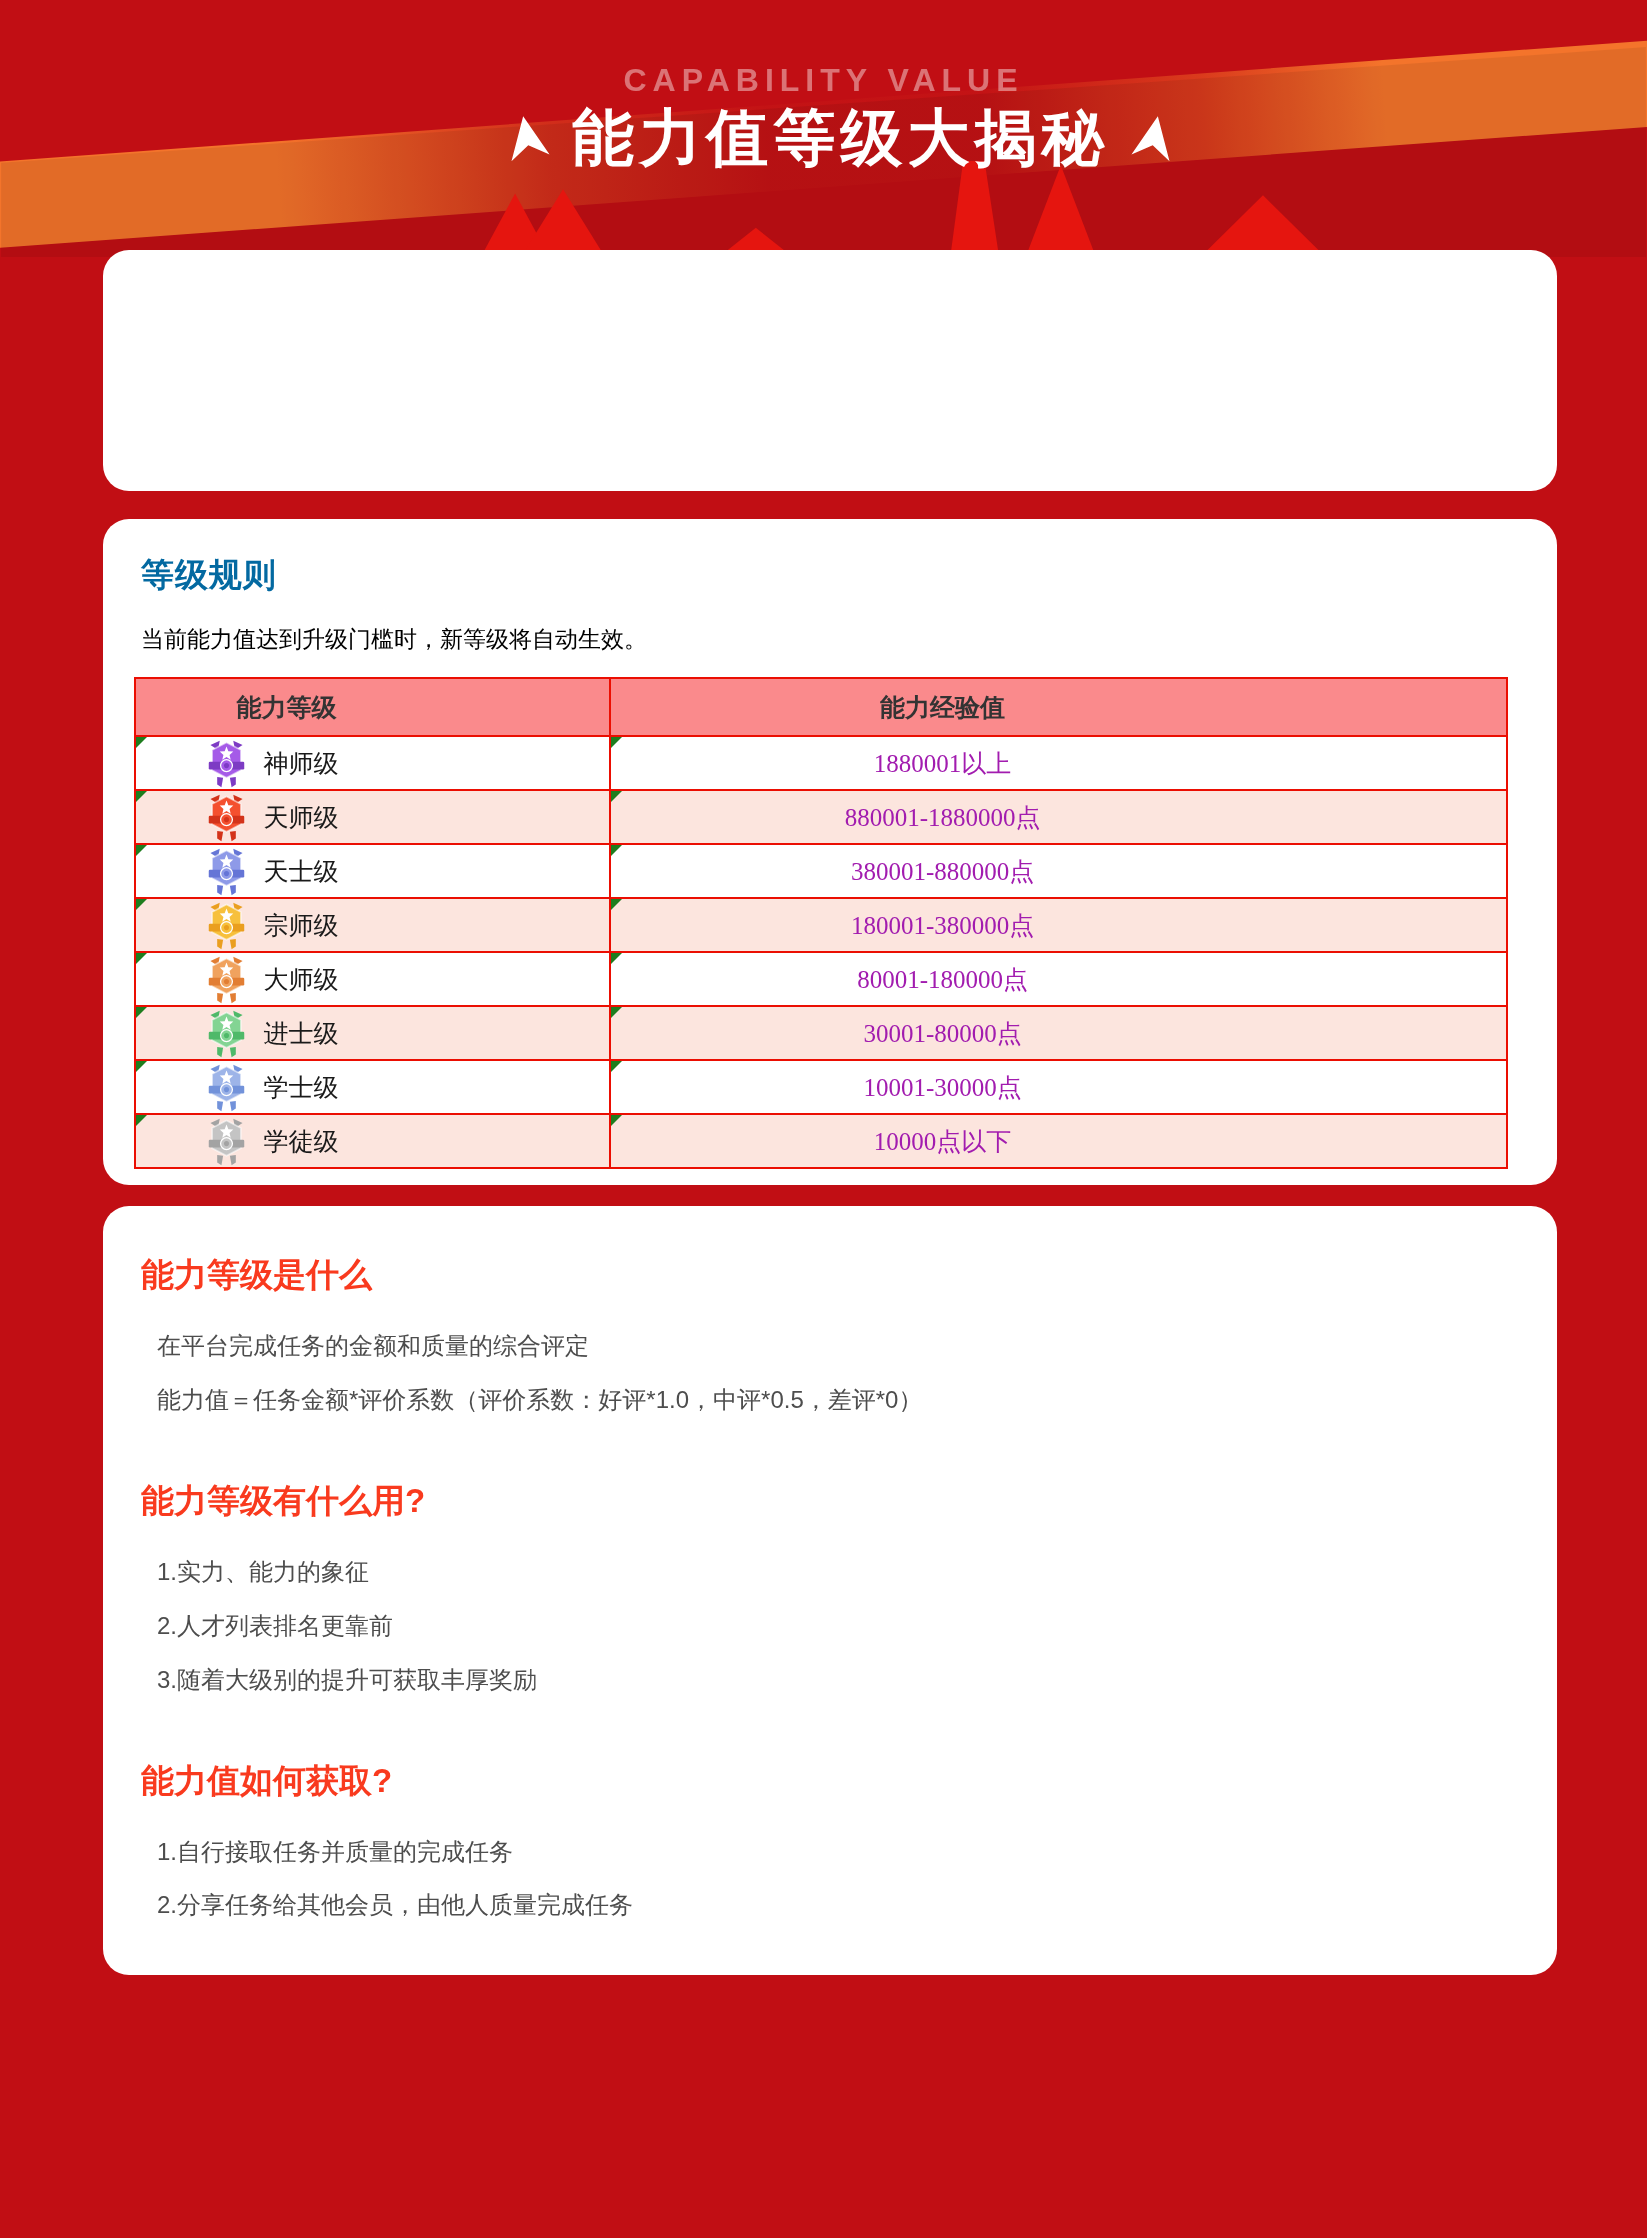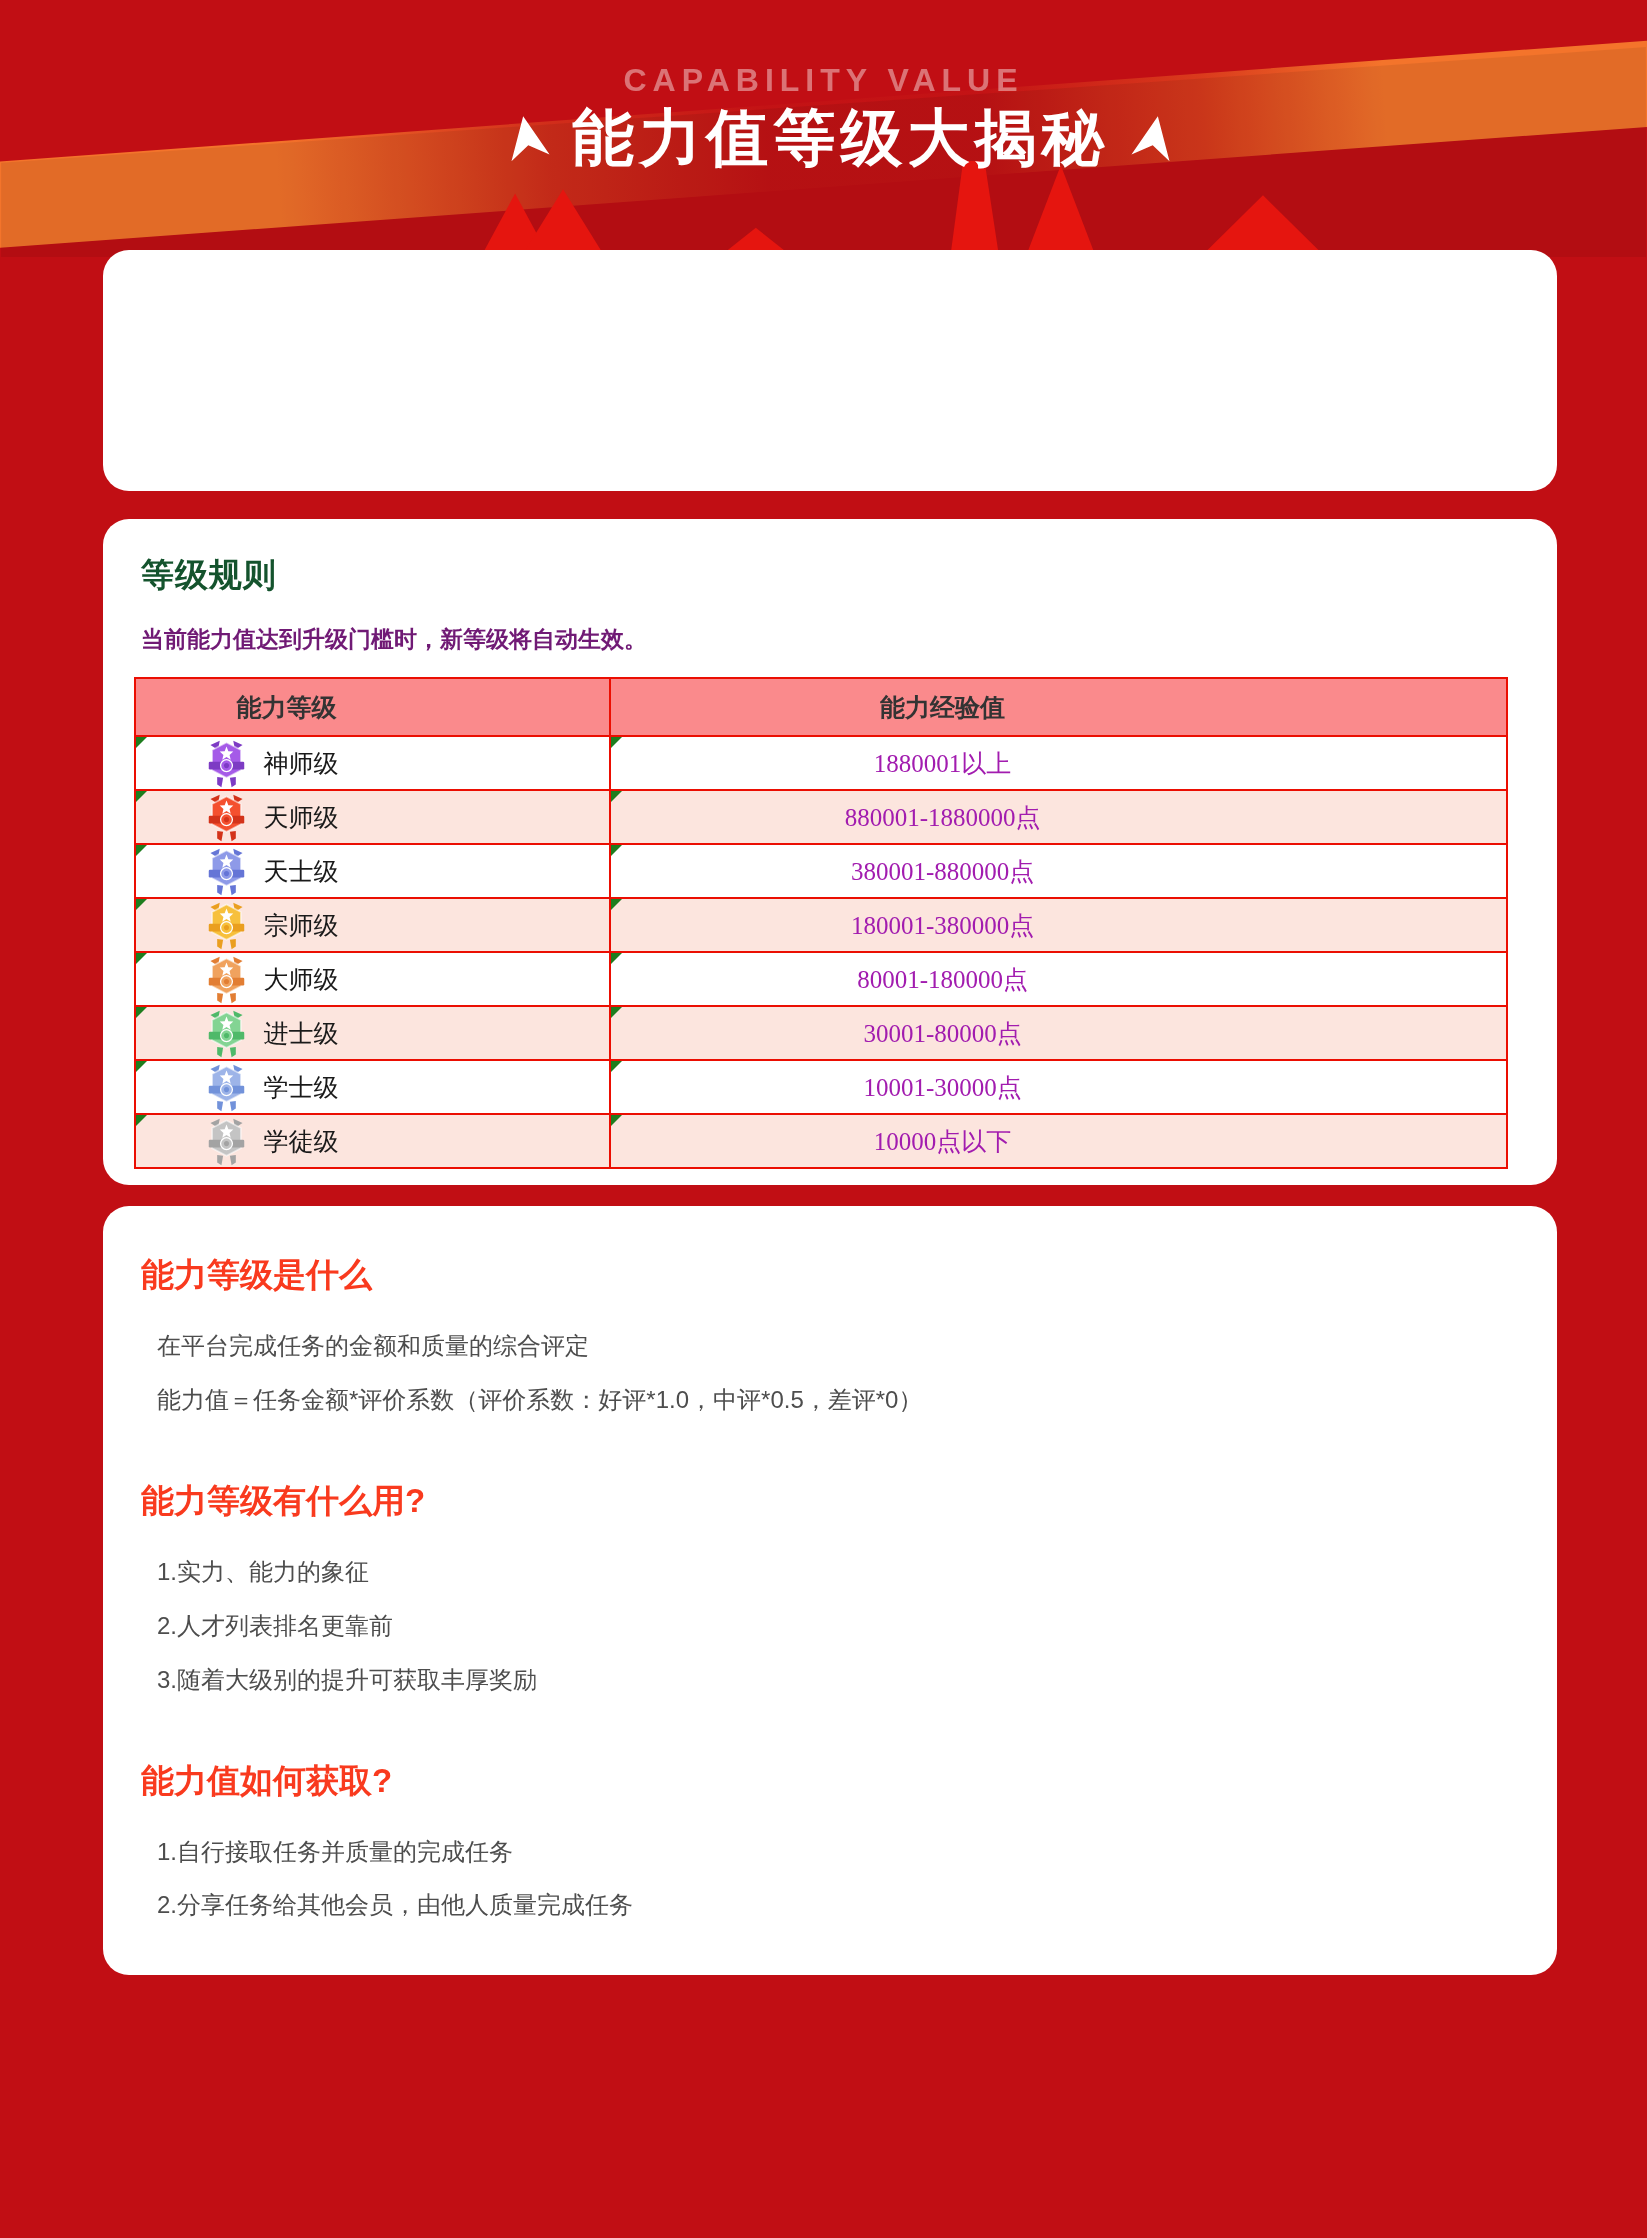--- a/index.html
+++ b/index.html
@@ -42,23 +42,23 @@
   
   .card {
     position:absolute; left:103px; width:1454px;
     background:#ffffff; border-radius:26px; box-sizing:border-box;
   }
   .card-hero  { top:250px;  height:241px; }
   .card-rules { top:519px;  height:666px; padding:34px 0 0 38px; }
   .card-info  { top:1206px; height:769px; padding:47px 0 0 38px; }
 
   .section-heading {
-    margin:0; font-size:33px; font-weight:bold; color:#14532d; letter-spacing:0.9px;
-  }
-  .rules-subtitle { margin:26px 0 12px 0; font-size:23px; color:#701a75;font-weight:bold; }
+    margin:0; font-size:33px; font-weight:bold; color:#0369a1; letter-spacing:0.9px;
+  }
+  .rules-subtitle { margin:26px 0 12px 0; font-size:23px; color:#000000; }
 
   
   .levels-table {
     margin:22px 0 0 -6.9px; width:1374px;
     border:2.6px solid #EB0E02; box-sizing:border-box; background:#fff;font-family:Liberation Serif, serif;
   }
   .thead {
     display:flex; height:56px; background:#FA8A8C;
     border-bottom:2.6px solid #EB0E02;
   }

